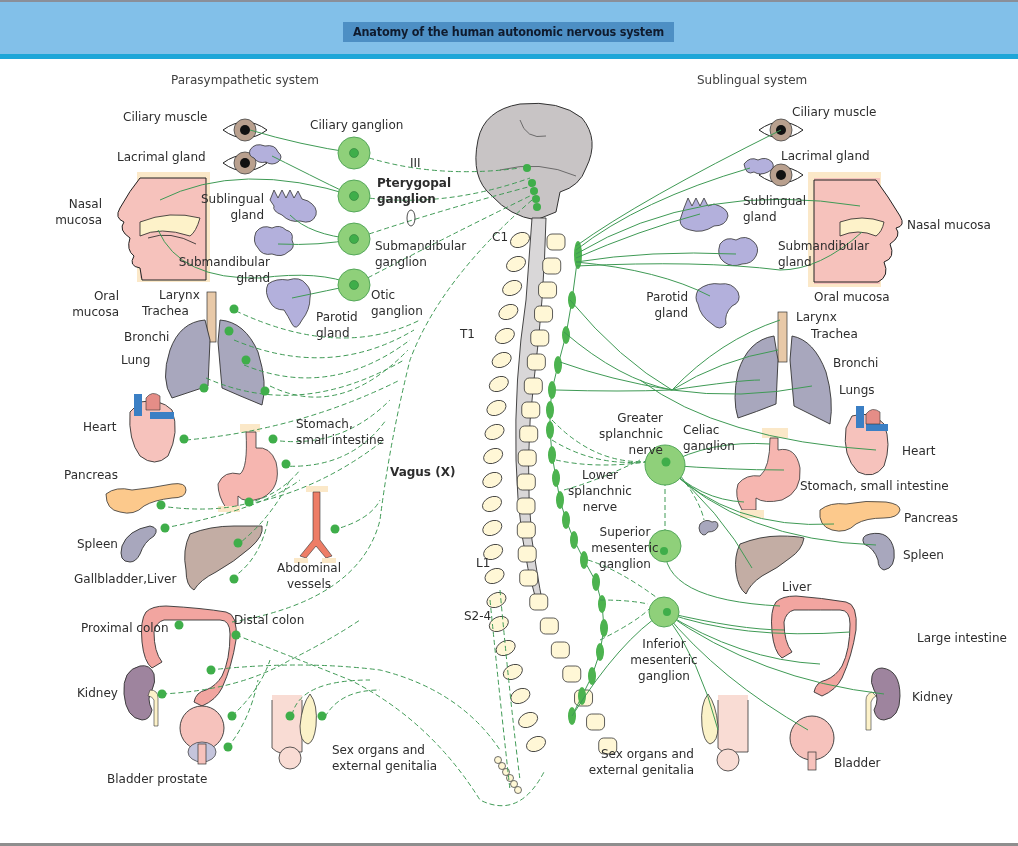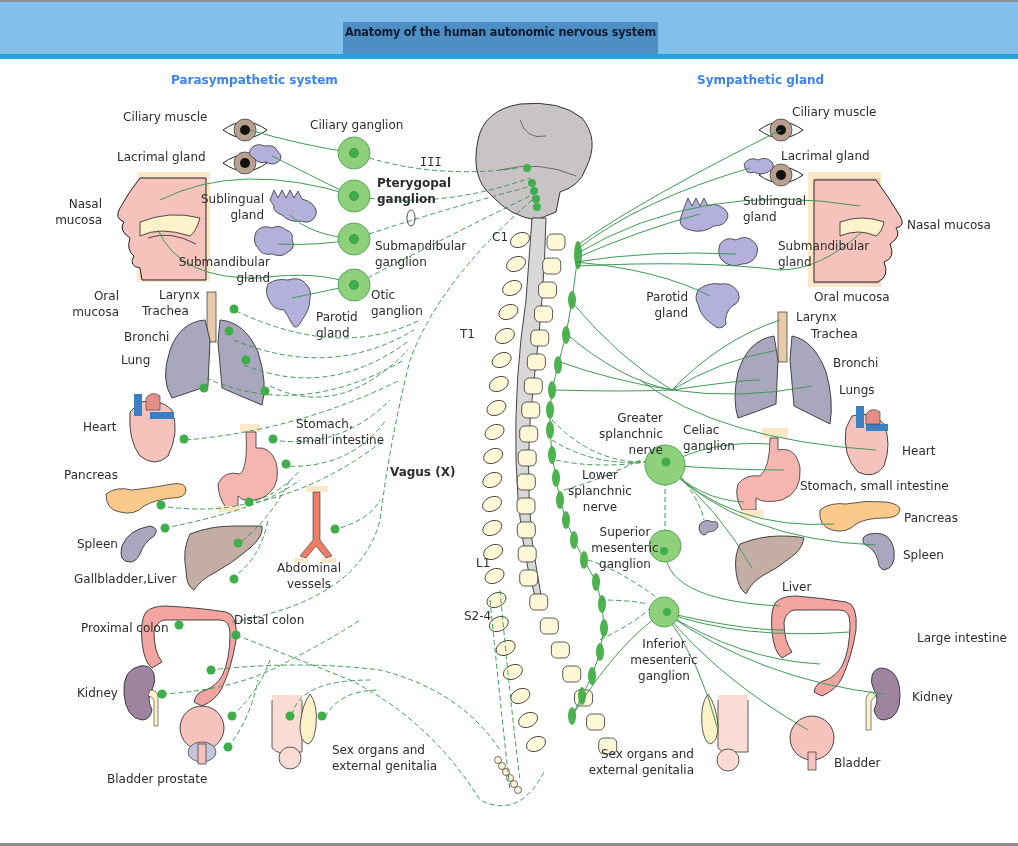--- a/index.html
+++ b/index.html
@@ -1,25 +1,25 @@
 <!DOCTYPE html>
 <html><head>
 <meta charset="utf-8">
 <style>
   html,body{margin:0;padding:0;background:#ffffff;}
   body{width:1018px;height:846px;position:relative;overflow:hidden;font-family:"DejaVu Sans","Liberation Sans",sans-serif;}
   #topbar{position:absolute;left:0;top:0;width:1018px;height:2px;background:#8a8f99;}
   #header{position:absolute;left:0;top:2px;width:1018px;height:52px;background:#82c0e9;border-bottom:5px solid #1ea6d8;}
-  #title{position:absolute;left:343px;top:20px;height:32px;line-height:20px;padding:0 2px;background:#4d8fc4;color:#0f1b2e;font-family:"DejaVu Sans Condensed","DejaVu Sans",sans-serif;font-weight:bold;font-size:12.5px;letter-spacing:-0.2px;white-space:nowrap;}
+  #title{position:absolute;left:343px;top:20px;height:20px;line-height:20px;padding:0 10px;background:#4d8fc4;color:#0f1b2e;font-family:"DejaVu Sans Condensed","DejaVu Sans",sans-serif;font-weight:bold;font-size:12.5px;letter-spacing:-0.2px;white-space:nowrap;}
   #bottomline{position:absolute;left:0;top:843px;width:1018px;height:3px;background:#8e8e8e;}
   #art{position:absolute;left:0;top:60px;}
   .lbl{position:absolute;font-family:"DejaVu Sans","Liberation Sans",sans-serif;font-size:12px;color:#2d2d2d;line-height:16px;white-space:nowrap;}
   .lbl.r{text-align:right;}
   .lbl.c{text-align:center;}
-  .sys{font-weight:bold;font-size:12px;color:#3b82f6;}
+  .sys{font-weight:normal;font-size:12px;color:#404040;}
 </style>
 </head>
 <body>
 
 <div id="topbar"></div>
 <div id="header">
   <span id="title">Anatomy of the human autonomic nervous system</span>
 </div>
 
 <svg id="art" width="1018" height="783" viewBox="0 60 1018 783" xmlns="http://www.w3.org/2000/svg">
@@ -386,21 +386,21 @@
     <circle cx="162" cy="694" r="4.5"></circle>
       <circle cx="232" cy="716" r="4.5"></circle>
       <circle cx="228" cy="747" r="4.5"></circle>
       <circle cx="290" cy="716" r="4.5"></circle>
       <circle cx="322" cy="716" r="4.5"></circle>
   </g>
 
 </svg>
 
 <div class="lbl sys" style="left:171px;top:72px;">Parasympathetic system</div>
-<div class="lbl sys" style="left:697px;top:72px;">Sympathetic gland</div>
+<div class="lbl sys" style="left:697px;top:72px;">Sublingual system</div>
 
 <div class="lbl" style="left:123px;top:109px;">Ciliary muscle</div>
 <div class="lbl" style="left:117px;top:149px;">Lacrimal gland</div>
 <div class="lbl r" style="left:50px;top:196px;width:52px;white-space:pre-line;">Nasal
 mucosa</div>
 <div class="lbl r" style="left:67px;top:252px;width:52px;white-space:pre-line;margin-top:36px;">Oral
 mucosa</div>
 <div class="lbl r" style="left:196px;top:191px;width:68px;white-space:pre-line;">Sublingual
 gland</div>
 <div class="lbl r" style="left:176px;top:254px;width:94px;white-space:pre-line;">Submandibular
@@ -426,21 +426,21 @@
 <div class="lbl" style="left:332px;top:742px;white-space:pre-line;">Sex organs and
 external genitalia</div>
 
 <div class="lbl" style="left:310px;top:117px;">Ciliary ganglion</div>
 <div class="lbl" style="left:377px;top:175px;white-space:pre-line;font-weight:bold;">Pterygopal
 ganglion</div>
 <div class="lbl" style="left:375px;top:238px;white-space:pre-line;">Submandibular
 ganglion</div>
 <div class="lbl" style="left:371px;top:287px;white-space:pre-line;">Otic
 ganglion</div>
-<div class="lbl" style="left:420px;top:155px;font-family:Liberation Mono, monospace;">III</div>
+<div class="lbl" style="left:410px;top:155px;">III</div>
 <div class="lbl" style="left:390px;top:464px;font-weight:bold;">Vagus (X)</div>
 
 <div class="lbl" style="left:492px;top:229px;">C1</div>
 <div class="lbl" style="left:460px;top:326px;">T1</div>
 <div class="lbl" style="left:476px;top:555px;">L1</div>
 <div class="lbl" style="left:464px;top:608px;">S2-4</div>
 
 <div class="lbl" style="left:792px;top:104px;">Ciliary muscle</div>
 <div class="lbl" style="left:781px;top:148px;">Lacrimal gland</div>
 <div class="lbl" style="left:743px;top:193px;white-space:pre-line;">Sublingual

